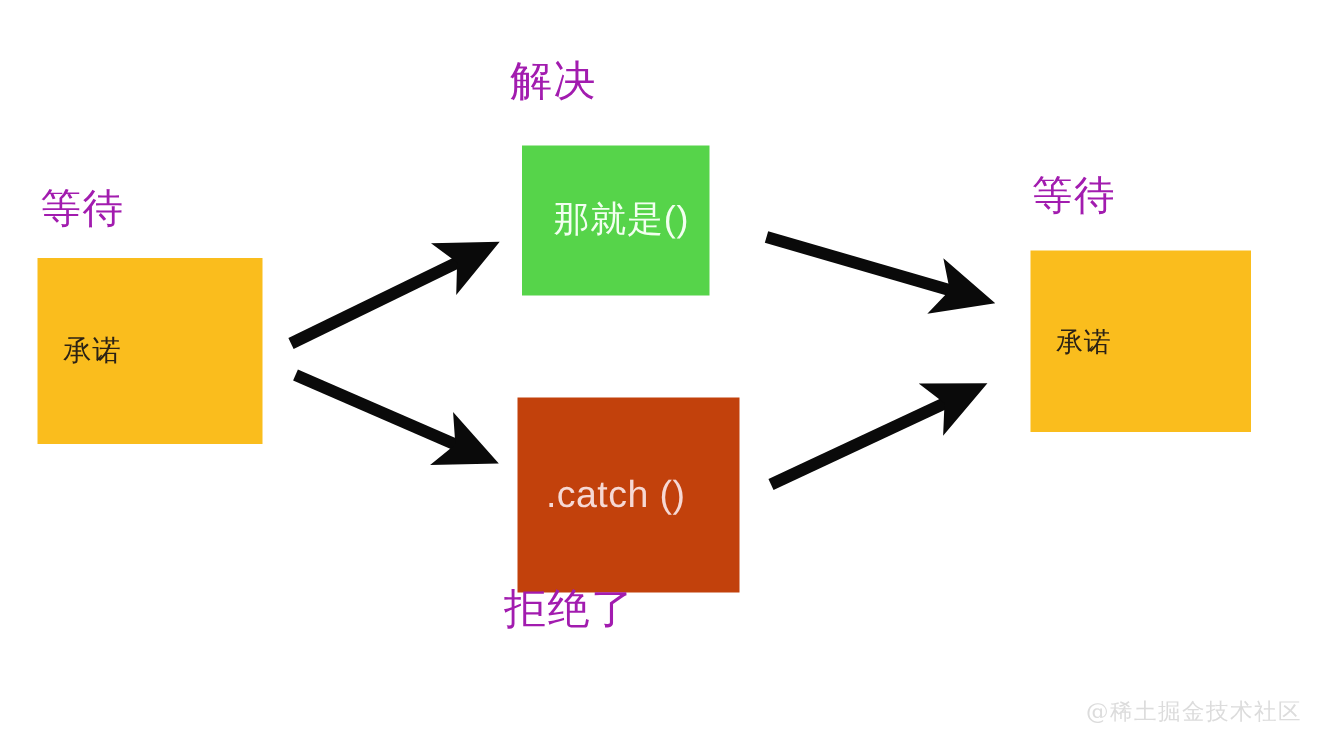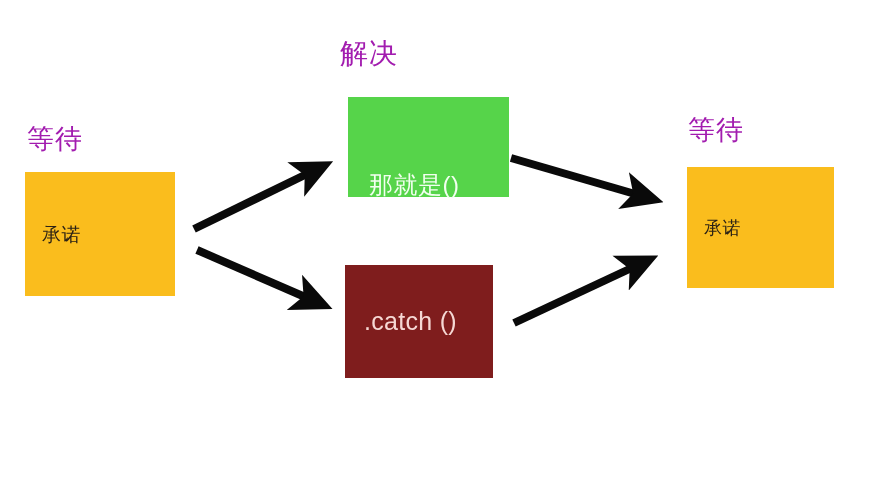--- a/index.html
+++ b/index.html
@@ -62,45 +62,44 @@
     left: 27px;
     top: 126px;
     font-size: 27px;
     letter-spacing: 1px;
   }
 
   
   #node-then {
     left: 348px;
     top: 97px;
-    width: 161px;
+    width: 125px;
     height: 100px;
     background: #56d44a;
-    align-items: flex-end;
   }
   #node-then .node-label-inner {
     color: #f2fff0;
     font-size: 24px;
     padding-left: 21px;
     letter-spacing: 0.5px;
   }
   #caption-resolved {
     left: 340px;
     top: 40px;
     font-size: 28px;
     letter-spacing: 1px;
   }
 
   
   #node-catch {
     left: 345px;
     top: 265px;
     width: 148px;
-    height: 113px;
-    background: #7f1d1d;
+    height: 130px;
+    background: #c2410c;
   }
   #node-catch .node-label-inner {
     color: #f6d8d4;
     font-size: 25px;
     padding-left: 19px;
     letter-spacing: 0.3px;
   }
   #caption-rejected {
     left: 336px;
     top: 392px;
@@ -167,21 +166,23 @@
   <div class="state-caption" id="caption-resolved">解决</div>
 
   <div class="node-box" id="node-then">
     <span class="node-label-inner">那就是()</span>
   </div>
 
   <div class="node-box" id="node-catch">
     <span class="node-label-inner">.catch ()</span>
   </div>
 
+  <div class="state-caption" id="caption-rejected">拒绝了</div>
 
   <div class="state-caption" id="caption-pending-right">等待</div>
 
   <div class="node-box" id="node-pending-right">
     <span class="node-label-inner">承诺</span>
   </div>
 
+  <div id="watermark">@稀土掘金技术社区</div>
 
 </div>
 
 </body></html>

